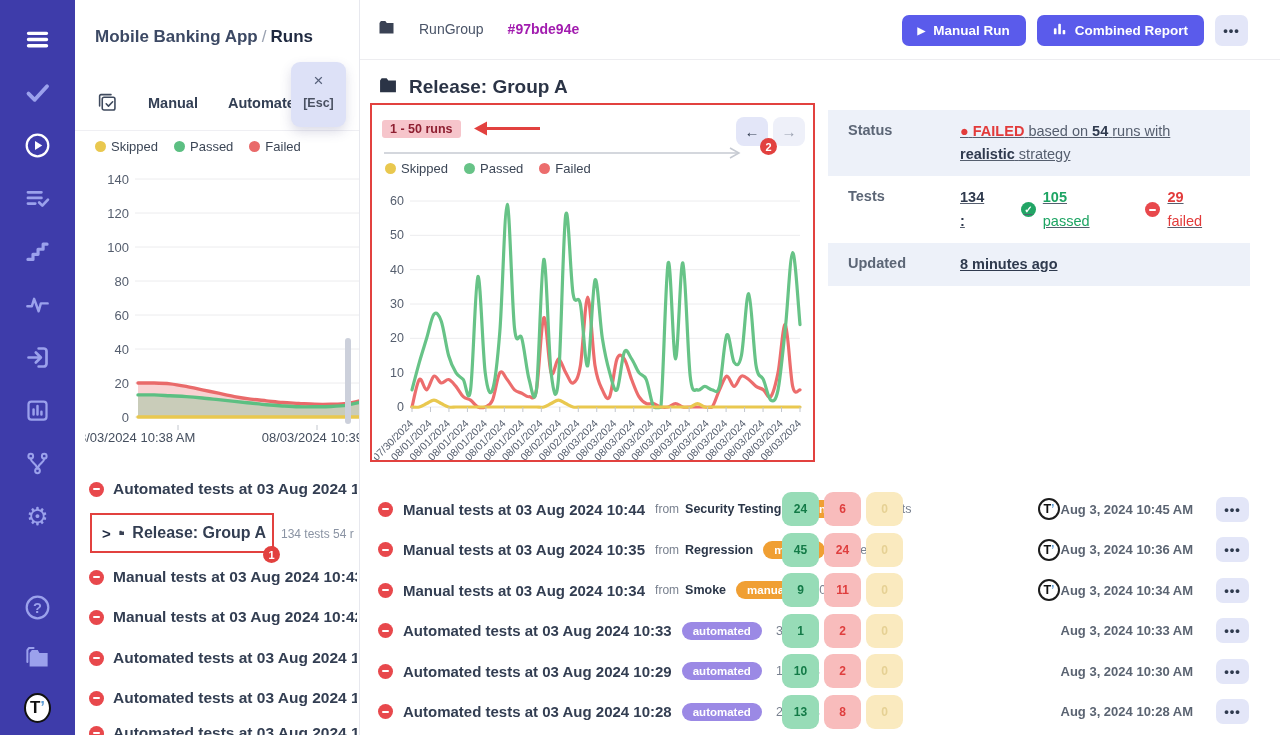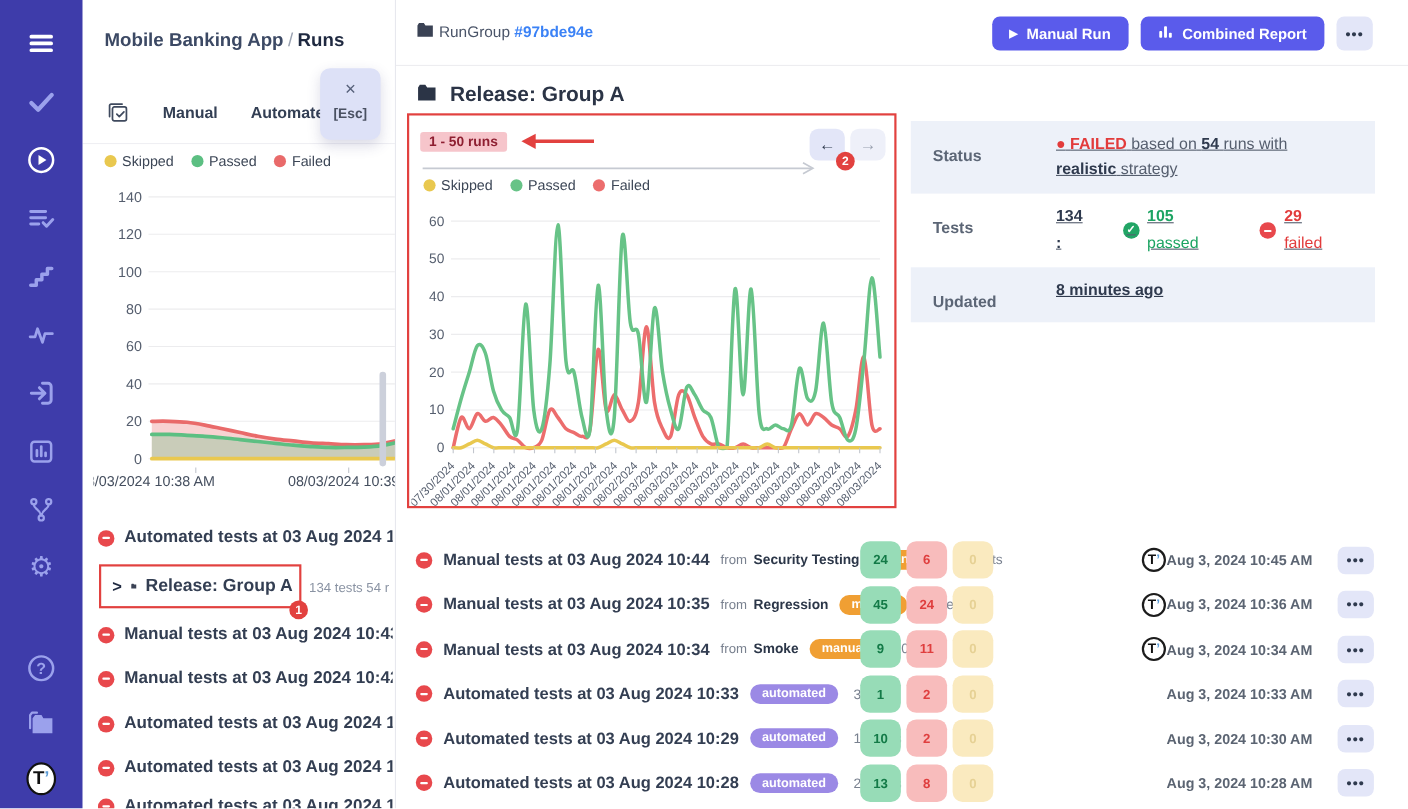--- a/index.html
+++ b/index.html
@@ -52,23 +52,23 @@
 
   .failicon { position: relative; width: 15px; height: 15px; border-radius: 50%; background: #e8484c; flex: 0 0 15px; }
   .failicon::after { content: ""; position: absolute; left: 4px; top: 6.5px; width: 7px; height: 2.2px; background: #fff; border-radius: 1px; }
   .okicon { position: relative; width: 15px; height: 15px; border-radius: 50%; background: #21a565; display: inline-flex; align-items: center; justify-content: center;
     color: #fff; font-size: 10px; font-weight: bold; }
 
   .foldericon { display: inline-block; }
 
   
   .topbar { position: absolute; left: 360px; top: 0; width: 920px; height: 60px; background: #fff; border-bottom: 1px solid #ededf0; }
-  .crumb { position: absolute; left: 18px; top: 20px; display: flex; align-items: center; gap: 4px; font-size: 14px; }
+  .crumb { position: absolute; left: 18px; top: 20px; display: flex; align-items: center; gap: 24px; font-size: 14px; }
   .crumb .cl { color: #4a5468; }
-  .crumb .cid { color: #3b82f6; font-weight: bold; }
+  .crumb .cid { color: #a21caf; font-weight: bold; }
   .actions { position: absolute; right: 32px; top: 15px; display: flex; gap: 11px; }
   .btn { height: 31px; border: none; border-radius: 7px; background: #5a5beb; color: #fff; font-family: inherit;
     font-size: 13.5px; font-weight: bold; padding: 0 16px; display: flex; align-items: center; gap: 8px; cursor: pointer; }
   .btn .bicon { font-size: 10px; }
   .btn svg { width: 14px; height: 14px; }
   .btn-more { width: 33px; padding: 0; justify-content: center; background: #e3e6f8; color: #2f3a4e; font-size: 13px; letter-spacing: 1px; }
 
   .heading { position: absolute; left: 378px; top: 76px; display: flex; align-items: center; gap: 11px; }
   .heading .ht { font-size: 19px; font-weight: bold; color: #2b3446; }
 
@@ -80,21 +80,21 @@
   .nav-prev { left: 364px; background: #e3e6f8; color: #2f3a4e; }
   .nav-next { left: 401px; background: #eef0f9; color: #9aa1b0; }
   .badge2 { left: 388px; top: 33px; }
   .gray-arrow { position: absolute; left: 12px; top: 42px; }
   .legend-main { position: absolute; left: 13px; top: 56px; }
   .main-chart { position: absolute; left: 2px; top: 76px; }
 
   .info { position: absolute; left: 828px; top: 110px; width: 422px; font-size: 14.5px; }
   .info-row { display: flex; padding: 10px 0 10px 20px; align-items: flex-start; }
   .info-row.alt { background: #edf1f9; }
-  .info-label { width: 112px; flex: 0 0 112px; color: #5c6676; font-weight: bold; padding-top: 2px; margin-top: 12px; }
+  .info-label { width: 112px; flex: 0 0 112px; color: #5c6676; font-weight: bold; padding-top: 2px; }
   .info-val { flex: 1; color: #555e6e; line-height: 1.6; padding-right: 28px; text-decoration: underline; }
   .red-b { color: #e23b3b; font-weight: bold; }
   .dark-b { color: #2f3a4e; font-weight: bold; }
   .green-t { color: #1da463; }
   .red-t { color: #e23b3b; }
   .tests-val { display: flex; align-items: center; gap: 7px; flex-wrap: nowrap; }
   .tests-val .gap { width: 14px; }
 
   .mrow { position: absolute; left: 378px; width: 890px; height: 30px; display: flex; align-items: center; gap: 10px; white-space: nowrap; }
   .mrow .ttl { font-size: 15px; font-weight: bold; color: #333e52; }

